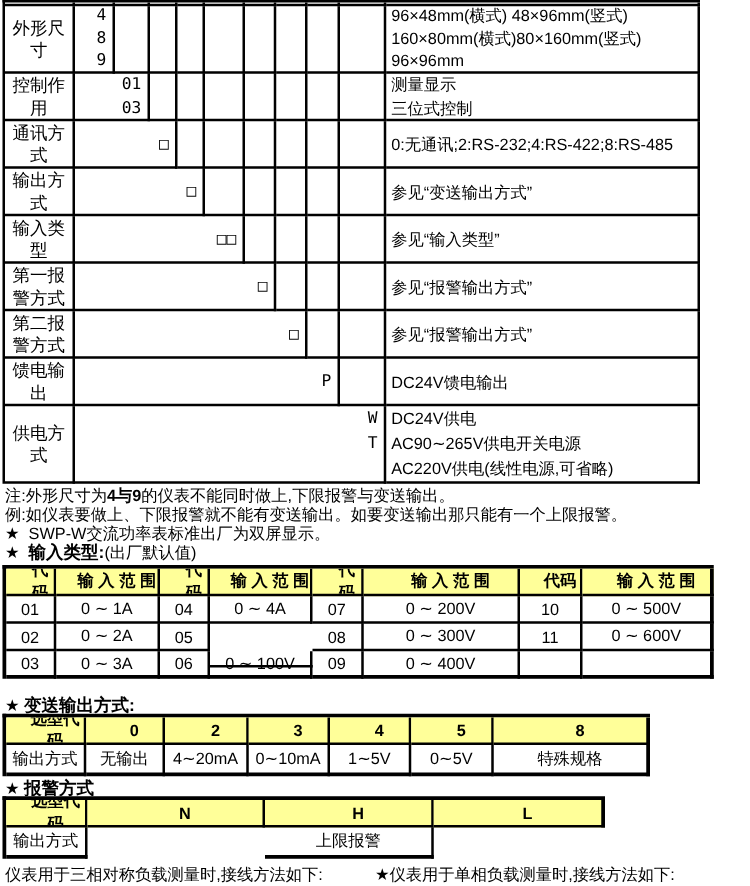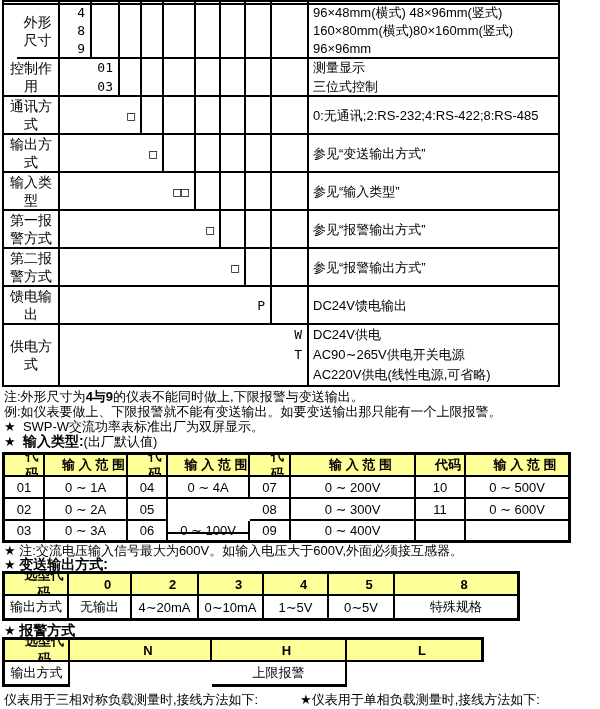--- a/index.html
+++ b/index.html
@@ -34,21 +34,21 @@
       <div class="cell sliver" style="grid-area: 1 / 2;"></div>
       <div class="cell sliver" style="grid-area: 1 / 3;"></div>
       <div class="cell sliver" style="grid-area: 1 / 4;"></div>
       <div class="cell sliver" style="grid-area: 1 / 5;"></div>
       <div class="cell sliver" style="grid-area: 1 / 6;"></div>
       <div class="cell sliver" style="grid-area: 1 / 7;"></div>
       <div class="cell sliver" style="grid-area: 1 / 8;"></div>
       <div class="cell sliver" style="grid-area: 1 / 9;"></div>
       <div class="cell sliver" style="grid-area: 1 / 10;"></div>
       <div class="cell sliver" style="grid-area: 1 / 11;"></div>
-      <div class="cell lab" style="grid-area: 2 / 1; margin-left: 13px;">外形尺寸</div>
+      <div class="cell lab" style="grid-area: 2 / 1;">外形尺寸</div>
       <div class="cell code" style="grid-area: 2 / 2 / auto / 3; line-height: 18px;">4
 8
 9</div>
       <div class="cell empty" style="grid-area: 2 / 3;"></div>
       <div class="cell empty" style="grid-area: 2 / 4;"></div>
       <div class="cell empty" style="grid-area: 2 / 5;"></div>
       <div class="cell empty" style="grid-area: 2 / 6;"></div>
       <div class="cell empty" style="grid-area: 2 / 7;"></div>
       <div class="cell empty" style="grid-area: 2 / 8;"></div>
       <div class="cell empty" style="grid-area: 2 / 9;"></div>
@@ -150,21 +150,20 @@
       <div class="cell center last-row" style="grid-area: 4 / 1;">03</div>
       <div class="cell center last-row" style="grid-area: 4 / 2;">0 ∼ 3A</div>
       <div class="cell center last-row" style="grid-area: 4 / 3;">06</div>
       <div class="cell center last-row" style="grid-area: 4 / 4;">0 ∼ 100V</div>
       <div class="cell center last-row" style="grid-area: 4 / 5;">09</div>
       <div class="cell center last-row" style="grid-area: 4 / 6;">0 ∼ 400V</div>
       <div class="cell center last-row" style="grid-area: 4 / 7;"></div>
       <div class="cell center last-col last-row" style="grid-area: 4 / 8;"></div>
     </div>
 
-  <div class="textline" style="left:4px;top:543px;"><span class="star">★</span><span> </span><span>注:交流电压输入信号最大为600V。如输入电压大于600V,外面必须接互感器。</span></div>
 
   <div class="textline" style="left:4px;top:557px;"><span class="star">★</span><span> </span><span class="bold-title">变送输出方式:</span></div>
 
   <div id="output-table" class="grid-table thick" style="left: 2px; top: 571px; grid-template-columns: 64px 63px 67px 65px 65px 66px 125px; grid-template-rows: 22px 25px;">
       <div class="cell center hdr" style="grid-area: 1 / 1;">选型代码</div>
       <div class="cell center hdr" style="grid-area: 1 / 2;">0</div>
       <div class="cell center hdr" style="grid-area: 1 / 3;">2</div>
       <div class="cell center hdr" style="grid-area: 1 / 4;">3</div>
       <div class="cell center hdr" style="grid-area: 1 / 5;">4</div>
       <div class="cell center hdr" style="grid-area: 1 / 6;">5</div>

